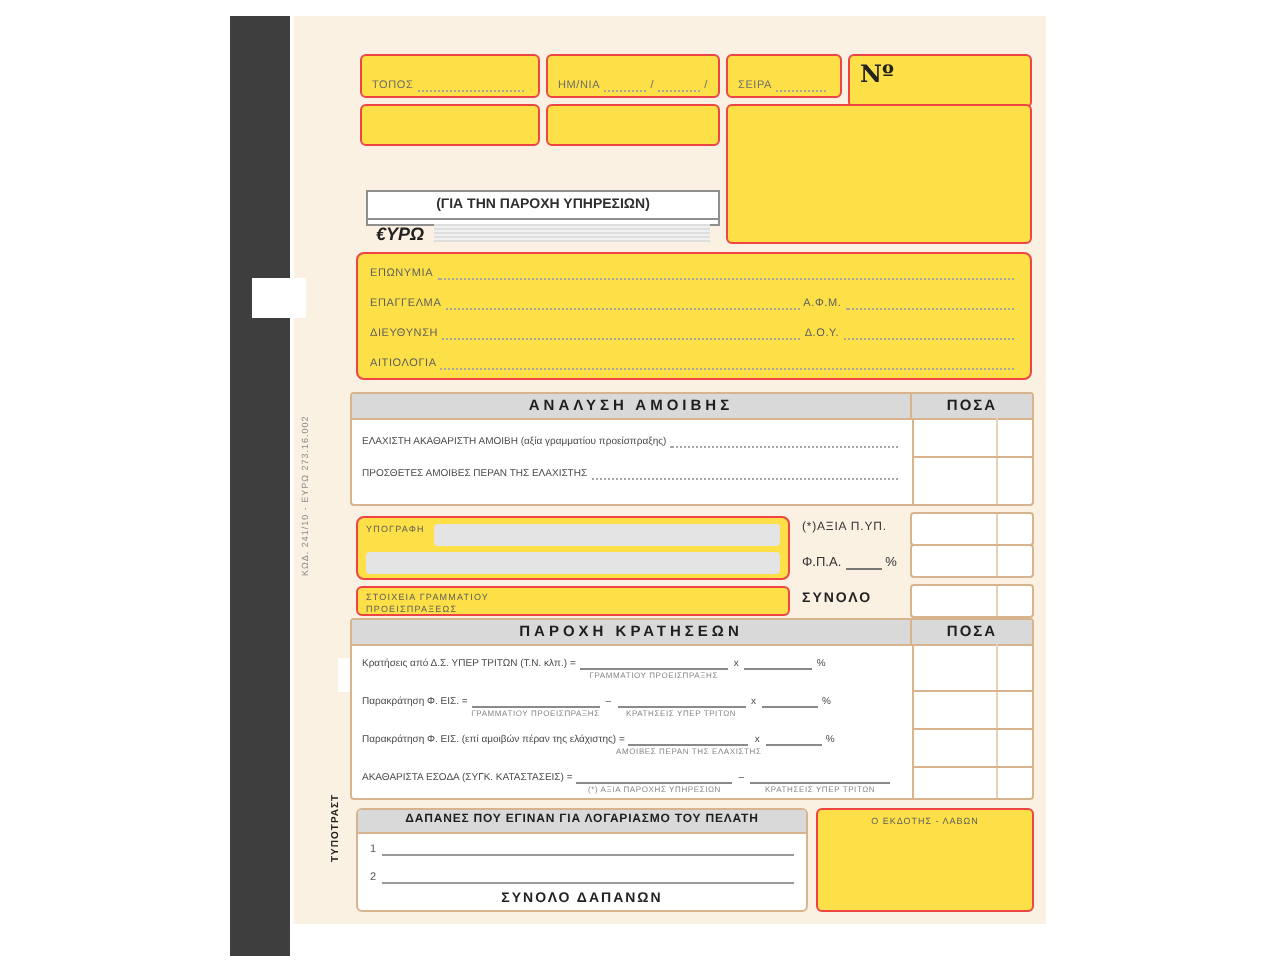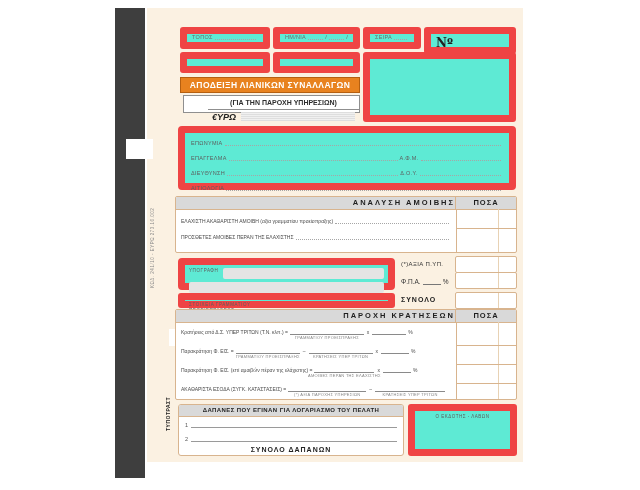--- a/index.html
+++ b/index.html
@@ -2,40 +2,40 @@
 <html><head>
 <meta charset="utf-8">
 <style>
   html,body{margin:0;padding:0;background:#ffffff;}
   #canvas{position:relative;width:640px;height:490px;background:#ffffff;overflow:hidden;
           font-family:"Liberation Sans", sans-serif;color:#333;}
   .abs{position:absolute;}
   .spine{left:115px;top:8px;width:30px;height:470px;background:#3e3e3e;}
   .paper{left:147px;top:8px;width:376px;height:454px;background:#fbf1e2;}
   .chip{background:#ffffff;}
-  .bx{background:#5eead4;border:7px solid #ef4444;border-radius:3px;box-sizing:border-box;}
+  .bx{background:#fde047;border:1px solid #ef4444;border-radius:3px;box-sizing:border-box;}
   .blbl{position:absolute;left:5px;right:5px;bottom:2px;display:flex;align-items:flex-end;
         font-size:5.5px;color:#6b6b6b;letter-spacing:.3px;}
   .dotfill{flex:1;border-bottom:1px dotted #a6a6a6;height:6px;margin:0 2px;}
   .no-lbl{position:absolute;left:5px;top:2px;font-size:12px;font-weight:bold;
           font-family:"DejaVu Serif", serif;color:#222;}
   .orange{background:#e8821f;border:1px solid #b55f10;color:#fff;font-weight:bold;
           font-size:8.5px;letter-spacing:.4px;text-align:center;line-height:15px;box-sizing:border-box;}
   .subbox{background:#fff;border:1px solid #8f8f8f;box-sizing:border-box;}
   .subtitle{border-bottom:1px solid #8f8f8f;font-size:7px;font-weight:bold;color:#2e2e2e;
             text-align:center;line-height:13px;height:14px;box-sizing:border-box;}
   .eurorow{display:flex;align-items:center;height:13px;padding:0 4px;}
   .eurotxt{font-size:9px;font-weight:bold;font-style:italic;color:#222;}
   .euroshade{flex:1;height:9px;margin-left:5px;
              background:repeating-linear-gradient(0deg,#dedede 0 1px,#f0f0f0 1px 2px);}
   .prow{position:absolute;left:6px;right:6px;display:flex;align-items:flex-end;
         font-size:5.5px;color:#5d5d5d;letter-spacing:.3px;}
   .tbl{background:#fff;border:1px solid #d8b48e;border-radius:2px;box-sizing:border-box;overflow:hidden;}
   .thead{display:flex;height:12px;background:#d9d9d9;border-bottom:1px solid #d8b48e;}
-  .thL{width:280px;border-right:1px solid #d8b48e;text-align:right;font-weight:bold;
+  .thL{width:280px;border-right:1px solid #d8b48e;text-align:center;font-weight:bold;
        font-size:7.5px;letter-spacing:2px;line-height:12px;color:#1e1e1e;box-sizing:border-box;}
   .thR{flex:1;text-align:center;font-weight:bold;font-size:7.5px;letter-spacing:1px;
        line-height:12px;color:#1e1e1e;}
   .vsep{position:absolute;left:280px;top:12px;bottom:0;width:0;border-left:1px solid #d8b48e;}
   .vsep2{position:absolute;left:322px;top:12px;bottom:0;width:0;border-left:1px solid #e8d2b4;}
   .hsep{position:absolute;left:281px;right:0;height:0;border-top:1px solid #d8b48e;}
   .frow{position:absolute;left:5px;width:270px;display:flex;align-items:flex-end;
         font-size:5px;color:#4a4a4a;white-space:nowrap;}
   .drow{position:absolute;left:5px;width:272px;display:flex;align-items:flex-end;
         font-size:5px;color:#4a4a4a;white-space:nowrap;}
@@ -96,25 +96,22 @@
       </div>
   </div>
   <div class="abs bx" style="left:424px;top:27px;width:92px;height:27px;">
     <span class="no-lbl">Nº</span>
   </div>
 
   <div class="abs bx" style="left:180px;top:52px;width:90px;height:21px;"></div>
   <div class="abs bx" style="left:273px;top:52px;width:87px;height:21px;"></div>
   <div class="abs bx" style="left:363px;top:52px;width:153px;height:70px;"></div>
 
-  <div class="abs orange" style="left:180px;top:77px;width:180px;height:16px;">
-    <span>ΑΠΟΔΕΙΞΗ ΛΙΑΝΙΚΩΝ ΣΥΝΑΛΛΑΓΩΝ</span>
-  </div>
-
-  <div class="abs subbox" style="left:183px;top:95px;width:177px;height:18px;padding-left:24px;">
+
+  <div class="abs subbox" style="left:183px;top:95px;width:177px;height:18px;">
     <div class="subtitle">(ΓΙΑ ΤΗΝ ΠΑΡΟΧΗ ΥΠΗΡΕΣΙΩΝ)</div>
     <div class="eurorow">
       <span class="eurotxt">€ΥΡΩ</span>
       <span class="euroshade"></span>
     </div>
   </div>
 
   <div class="abs bx" style="left:178px;top:126px;width:338px;height:64px;border-radius:4px;">
     <div class="prow" style="top:6px;">
       <span>ΕΠΩΝΥΜΙΑ</span>

